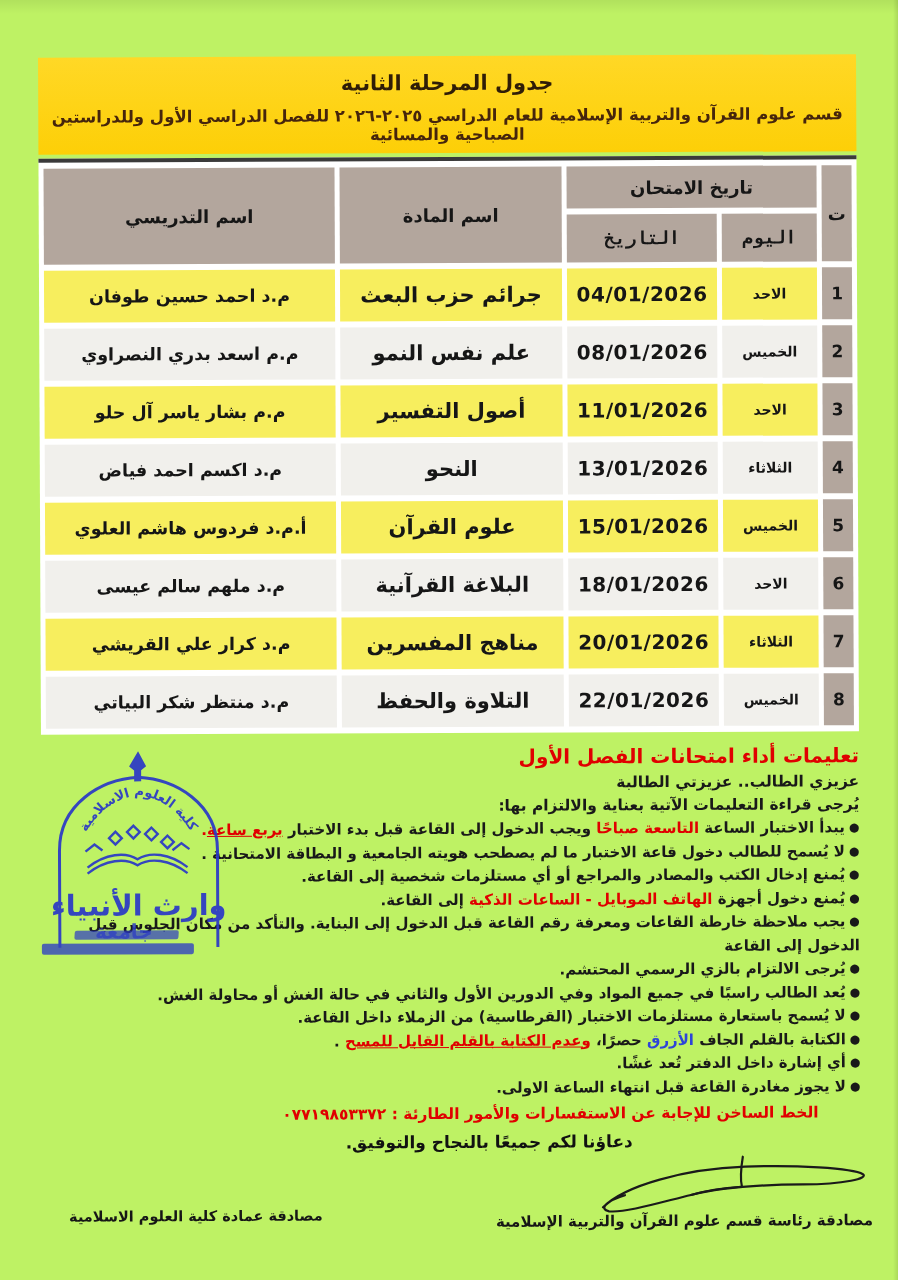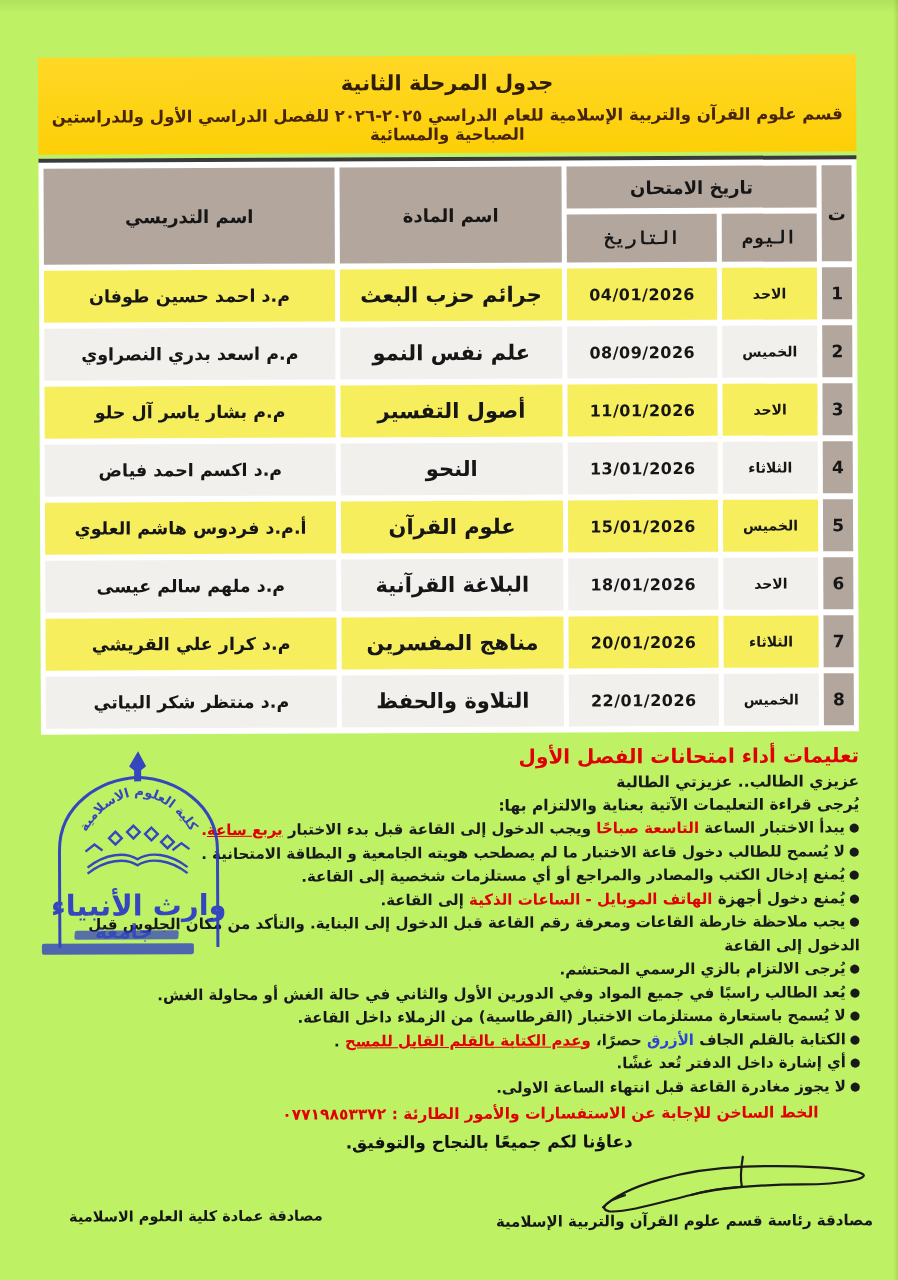--- a/index.html
+++ b/index.html
@@ -26,21 +26,21 @@
   table.sched{width:100%;border-collapse:separate;border-spacing:5px 6px;direction:rtl;}
   table.sched td,table.sched th{padding:0;text-align:center;vertical-align:middle;color:#161616;}
   .hcell{background:#b3a69d;font-size:18px;font-weight:bold;}
   .h-top{height:42px;}
   .h-sub{height:48px;font-family:Liberation Mono, monospace;}
   .c-num{background:#b3a69d;font-size:17px;font-weight:bold;height:52px;}
   .row-odd .cell{background:#f7ee5e;}
   .row-even .cell{background:#f1f0ec;}
   .cell{height:52px;font-weight:bold;}
   .c-day{font-size:14px;}
-  .c-date{font-size:16px;letter-spacing:.5px;}
+  .c-date{font-size:20px;letter-spacing:.5px;}
   .c-subj{font-size:21px;}
   .c-inst{font-size:17.5px;}
 
   
   .instructions{position:absolute;right:40px;left:40px;top:745px;direction:rtl;text-align:right;color:#191919;}
   .inst-title{font-size:20px;font-weight:bold;color:#e00000;margin-bottom:3px;}
   .inst-greeting{font-size:15.5px;font-weight:bold;line-height:23px;}
   .inst-intro{font-size:15.5px;font-weight:bold;line-height:23px;}
   .inst-line{font-size:15px;font-weight:bold;line-height:23.5px;}
   .bullet{font-size:12px;vertical-align:1px;margin-left:4px;}
@@ -97,21 +97,21 @@
             <tr class="row-odd">
               <td class="c-num">1</td>
               <td class="cell c-day">الاحد</td>
               <td class="cell c-date">04/01/2026</td>
               <td class="cell c-subj">جرائم حزب البعث</td>
               <td class="cell c-inst">م.د احمد حسين طوفان</td>
             </tr>
             <tr class="row-even">
               <td class="c-num">2</td>
               <td class="cell c-day">الخميس</td>
-              <td class="cell c-date">08/09/2026</td>
+              <td class="cell c-date">08/01/2026</td>
               <td class="cell c-subj">علم نفس النمو</td>
               <td class="cell c-inst">م.م اسعد بدري  النصراوي</td>
             </tr>
             <tr class="row-odd">
               <td class="c-num">3</td>
               <td class="cell c-day">الاحد</td>
               <td class="cell c-date">11/01/2026</td>
               <td class="cell c-subj">أصول التفسير</td>
               <td class="cell c-inst">م.م بشار ياسر آل حلو</td>
             </tr>

